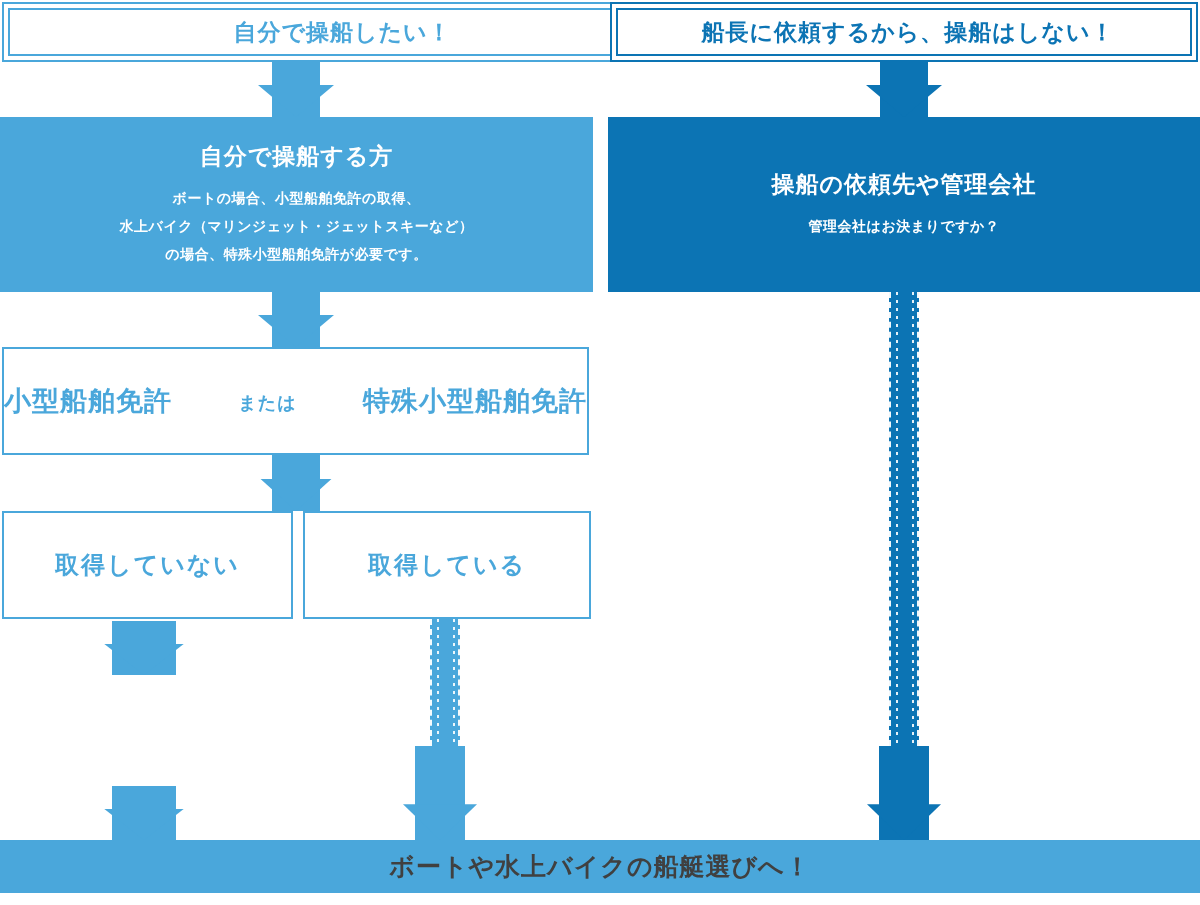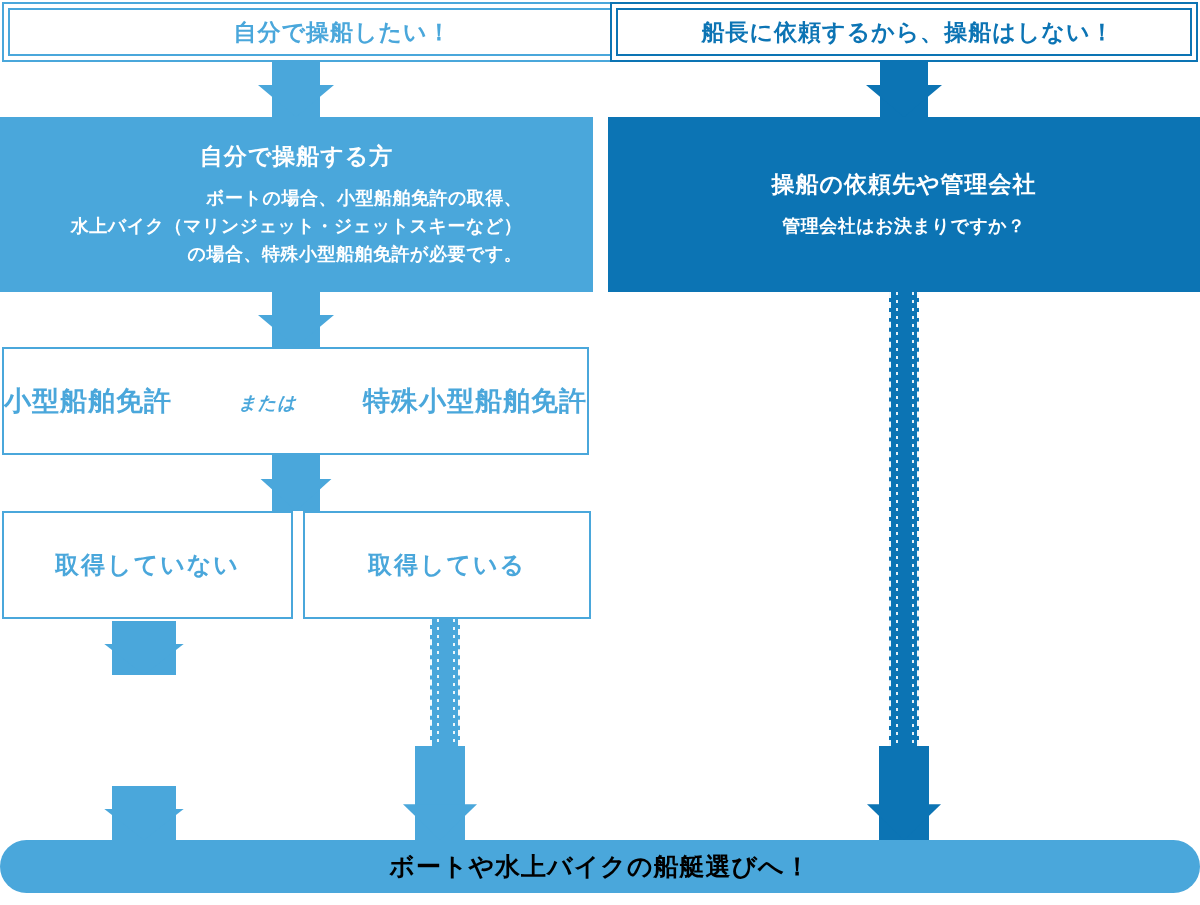--- a/index.html
+++ b/index.html
@@ -46,30 +46,30 @@
   .bigbox{
     position:absolute;
     display:flex;flex-direction:column;align-items:center;justify-content:center;
     text-align:center;color:#fff;
   }
   .light-fill{background:var(--light);}
   .dark-fill{background:var(--dark);}
   .pos-big-left{left:0;top:117px;width:593px;height:175px;}
   .pos-big-right{left:608px;top:117px;width:592px;height:175px;}
   .big-title{font-size:23px;letter-spacing:1px;margin-bottom:12px;}
-  .big-body{font-size:18px;line-height:28px;letter-spacing:.5px;text-align:right;}
+  .big-body{font-size:14px;line-height:28px;letter-spacing:.5px;}
 
   
   .licensebox{
     position:absolute;
     display:flex;align-items:center;justify-content:space-between;
     background:#fff;border:2px solid var(--light);color:var(--light);
     font-size:27px;letter-spacing:1px;text-align:center;
   }
-  .licensebox .or{font-size:18px;margin:0 10px;position:relative;top:2px;font-style:italic;}
+  .licensebox .or{font-size:18px;margin:0 10px;position:relative;top:2px;}
   .pos-license{left:2px;top:347px;width:587px;height:108px;}
 
   .choicebox{
     position:absolute;
     display:flex;align-items:center;justify-content:center;
     background:#fff;border:2px solid var(--light);color:var(--light);
     font-size:24px;letter-spacing:2px;text-align:center;
   }
   .pos-na{left:2px;top:511px;width:291px;height:108px;}
   .pos-acq{left:303px;top:511px;width:288px;height:108px;}
@@ -110,23 +110,23 @@
     background-image:
       repeating-linear-gradient(to bottom,rgba(255,255,255,.9) 0 3px,transparent 3px 8px),
       repeating-linear-gradient(to bottom,rgba(255,255,255,.9) 0 3px,transparent 3px 8px);
     background-size:2px 100%,2px 100%;
     background-position:5px 0,21px 0;
   }
 
   
   .goalbar{
     position:absolute;left:0;top:840px;width:1200px;height:53px;
-    background:var(--light);color:#000000;
+    background:var(--light);color:#404040;
     display:flex;align-items:center;justify-content:center;
-    font-size:25px;letter-spacing:1px;border-radius:32px;
+    font-size:25px;letter-spacing:1px;
   }
 </style>
 </head>
 <body>
 
 <div class="canvas">
 
   <div class="startbox light-frame pos-start-left">
     <span>自分で操船したい！</span>
   </div>

